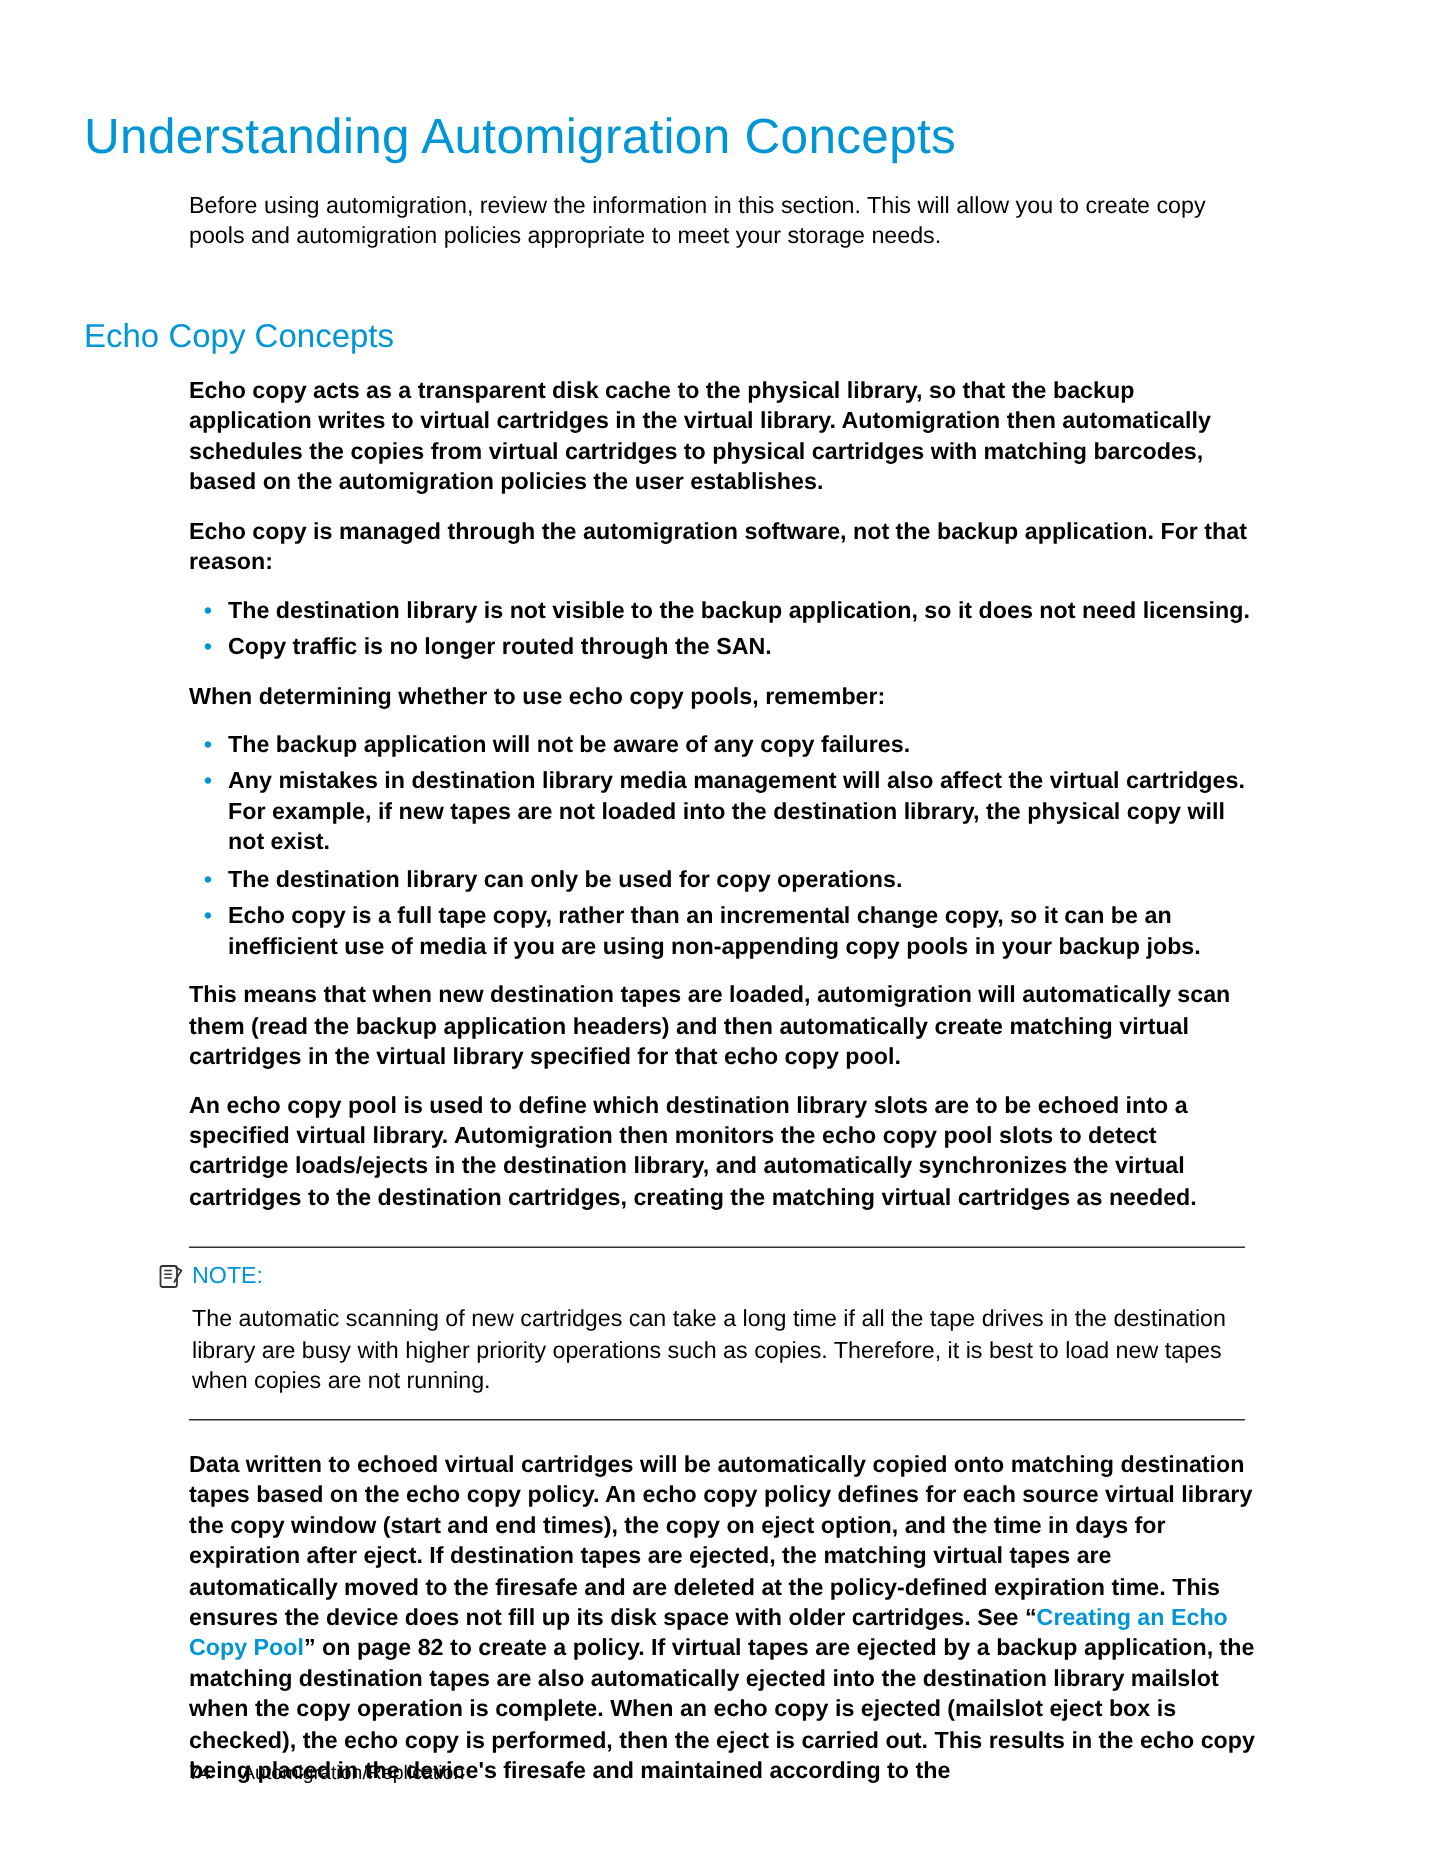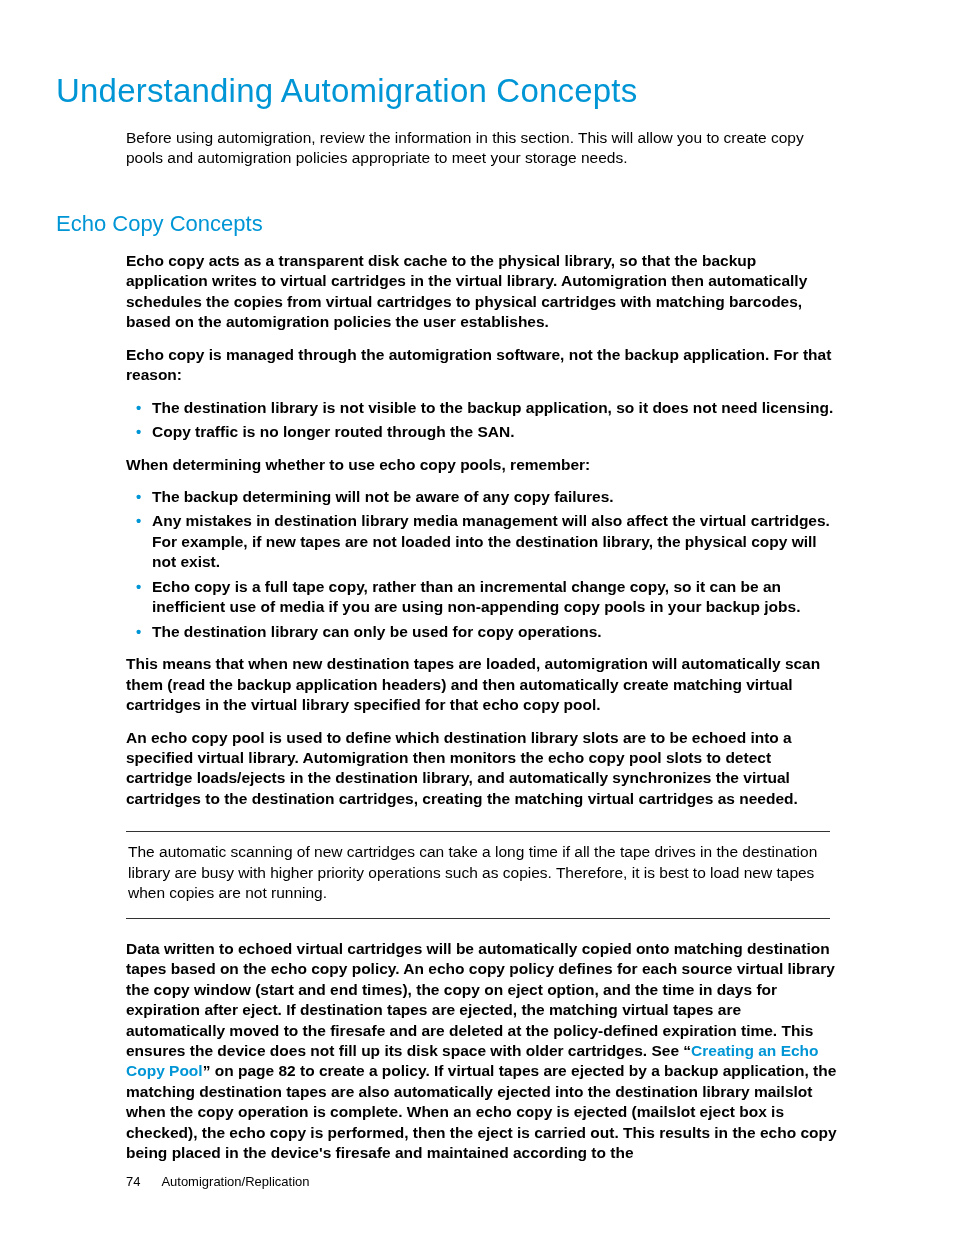--- a/index.html
+++ b/index.html
@@ -135,32 +135,45 @@
     <p>Echo copy is managed through the automigration software, not the backup application. For that reason:</p>
 
     <ul class="bullets">
       <li>The destination library is not visible to the backup application, so it does not need licensing.</li>
       <li>Copy traffic is no longer routed through the SAN.</li>
     </ul>
 
     <p>When determining whether to use echo copy pools, remember:</p>
 
     <ul class="bullets">
-      <li>The backup determining will not be aware of any copy failures.</li>
+      <li>The backup application will not be aware of any copy failures.</li>
       <li>Any mistakes in destination library media management will also affect the virtual cartridges. For example, if new tapes are not loaded into the destination library, the physical copy will not exist.</li>
+      <li>The destination library can only be used for copy operations.</li>
       <li>Echo copy is a full tape copy, rather than an incremental change copy, so it can be an inefficient use of media if you are using non-appending copy pools in your backup jobs.</li>
-      <li>The destination library can only be used for copy operations.</li>
     </ul>
 
     <p>This means that when new destination tapes are loaded, automigration will automatically scan them (read the backup application headers) and then automatically create matching virtual cartridges in the virtual library specified for that echo copy pool.</p>
     <p>An echo copy pool is used to define which destination library slots are to be echoed into a specified virtual library. Automigration then monitors the echo copy pool slots to detect cartridge loads/ejects in the destination library, and automatically synchronizes the virtual cartridges to the destination cartridges, creating the matching virtual cartridges as needed.</p>
   </div>
 
   <div class="note-wrap">
     <hr class="note-rule">
+    <div class="note-head-row">
+      <span class="note-icon">
+        <svg viewBox="0 0 16 16" width="16" height="16">
+          <rect x="1" y="1" width="11" height="14" rx="1.5" fill="none" stroke="#333" stroke-width="1.2"></rect>
+          <line x1="3.5" y1="4" x2="8.5" y2="4" stroke="#333" stroke-width="1"></line>
+          <line x1="3.5" y1="6.5" x2="8.5" y2="6.5" stroke="#333" stroke-width="1"></line>
+          <line x1="3.5" y1="9" x2="8.5" y2="9" stroke="#333" stroke-width="1"></line>
+          <path d="M11 2 L15 4 L13 7" fill="none" stroke="#333" stroke-width="1.2" stroke-linejoin="round"></path>
+          <line x1="13" y1="7" x2="10" y2="12" stroke="#333" stroke-width="1.2"></line>
+        </svg>
+      </span>
+      <span class="note-label">NOTE:</span>
+    </div>
     <div class="note-body">The automatic scanning of new cartridges can take a long time if all the tape drives in the destination library are busy with higher priority operations such as copies. Therefore, it is best to load new tapes when copies are not running.</div>
     <hr class="note-rule bottom">
   </div>
 
   <div class="body-block">
     <p>
       <span>Data written to echoed virtual cartridges will be automatically copied onto matching destination tapes based on the echo copy policy. An echo copy policy defines for each source virtual library the copy window (start and end times), the copy on eject option, and the time in days for expiration after eject. If destination tapes are ejected, the matching virtual tapes are automatically moved to the firesafe and are deleted at the policy-defined expiration time. This ensures the device does not fill up its disk space with older cartridges. See “</span><a href="#" class="inline-link">Creating an Echo Copy Pool</a><span>” on page 82 to create a policy. If virtual tapes are ejected by a backup application, the matching destination tapes are also automatically ejected into the destination library mailslot when the copy operation is complete. When an echo copy is ejected (mailslot eject box is checked), the echo copy is performed, then the eject is carried out. This results in the echo copy being placed in the device's firesafe and maintained according to the</span>
     </p>
   </div>
 

